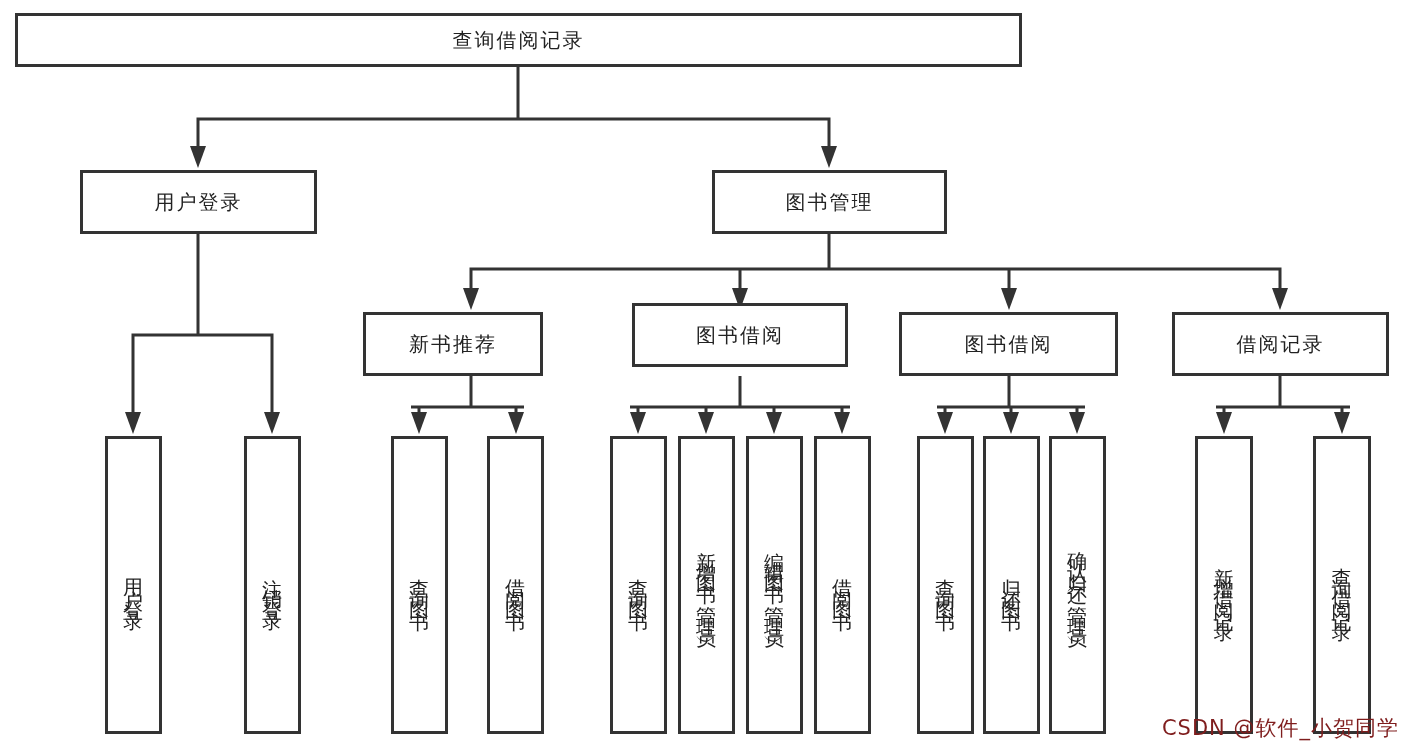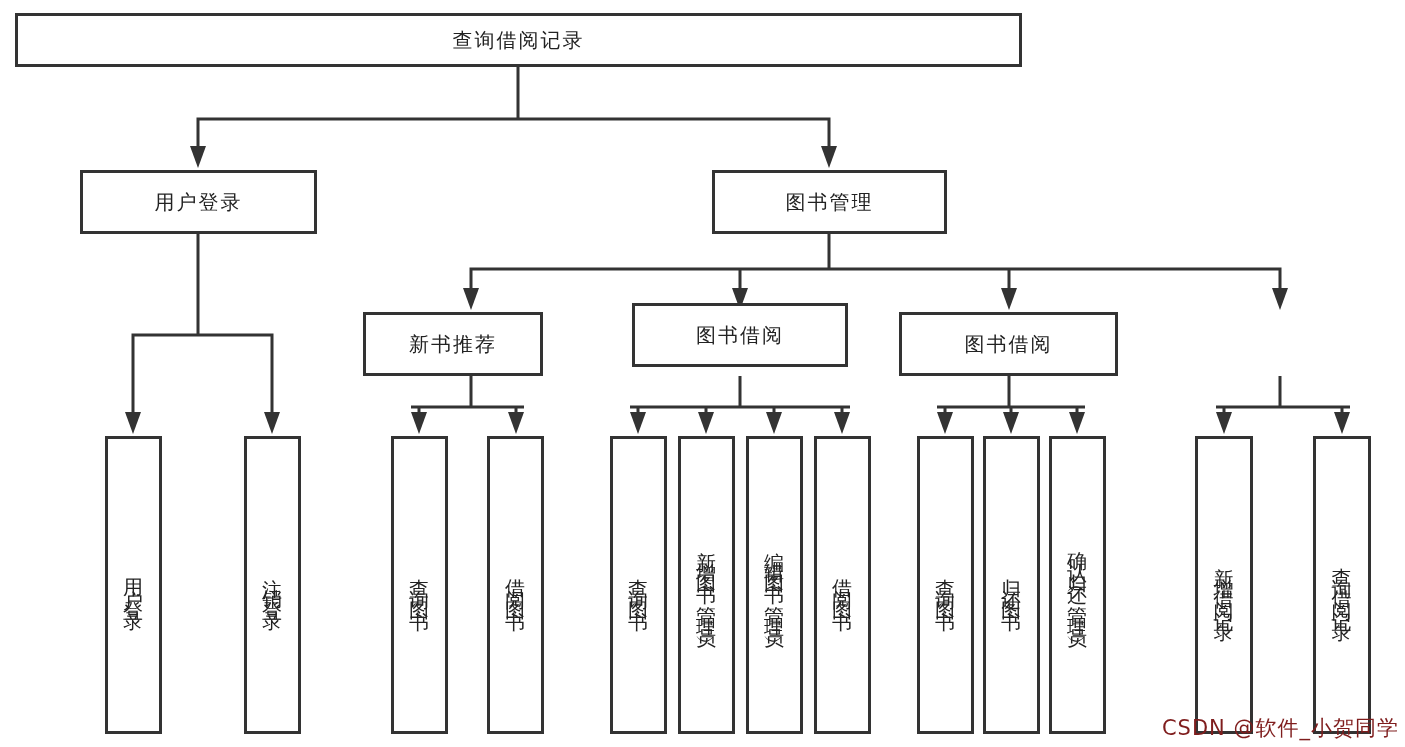--- a/index.html
+++ b/index.html
@@ -88,20 +88,21 @@
   </svg>
 
   <div class="node hnode" style="left:15px; top:13px; width:1007px; height:54px;">查询借阅记录</div>
 
   <div class="node hnode" style="left:80px; top:170px; width:237px; height:64px;">用户登录</div>
   <div class="node hnode" style="left:712px; top:170px; width:235px; height:64px;">图书管理</div>
 
   <div class="node hnode" style="left:363px; top:312px; width:180px; height:64px;">新书推荐</div>
   <div class="node hnode" style="left:632px; top:303px; width:216px; height:64px;">图书借阅</div>
   <div class="node hnode" style="left:899px; top:312px; width:219px; height:64px;">图书借阅</div>
+  <div class="node hnode" style="left:1172px; top:312px; width:217px; height:64px;">借阅记录</div>
 
   <div class="node leaf" style="left:105px; top:436px; width:57px; height:298px;">
     <span class="vtext">用户登录</span>
   </div>
   <div class="node leaf" style="left:244px; top:436px; width:57px; height:298px;">
     <span class="vtext">注销登录</span>
   </div>
 
   <div class="node leaf" style="left:391px; top:436px; width:57px; height:298px;">
     <span class="vtext">查询图书</span>

